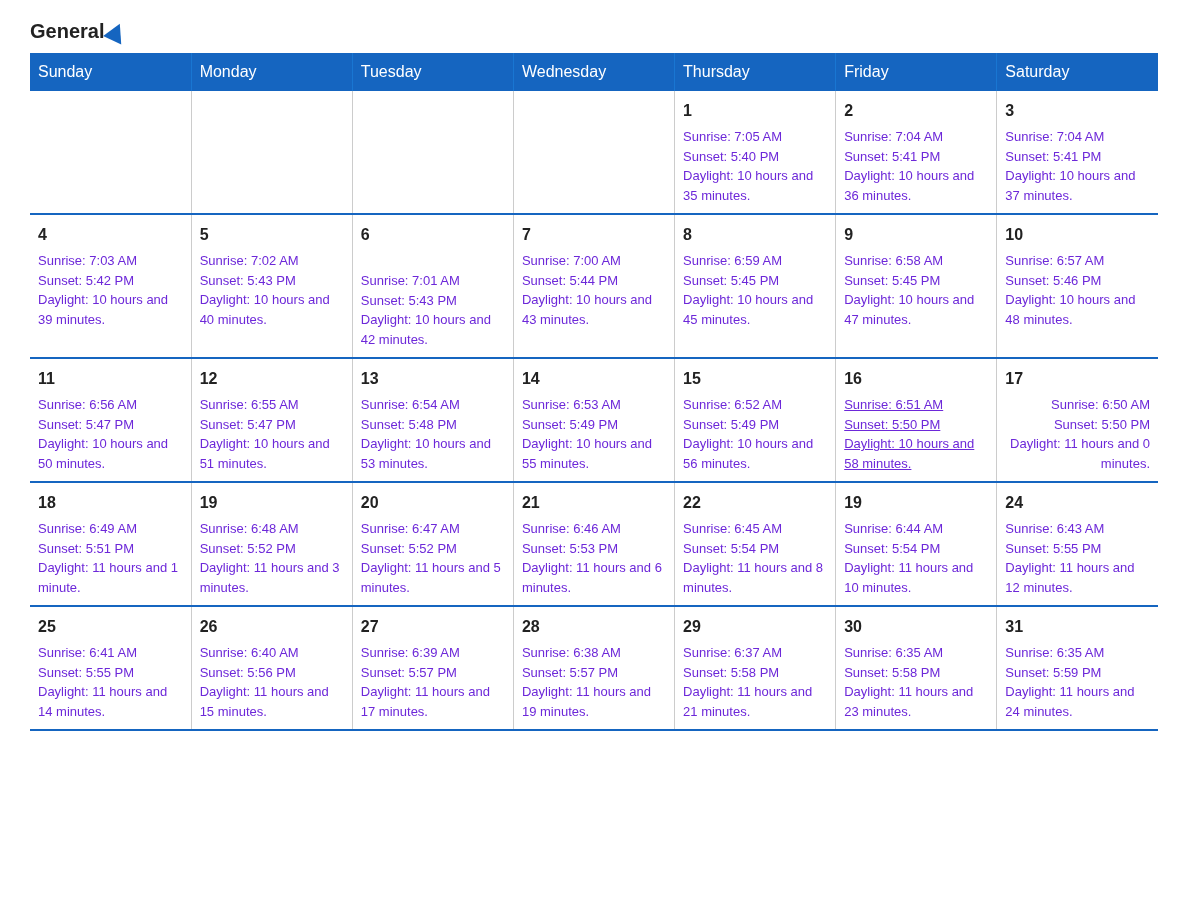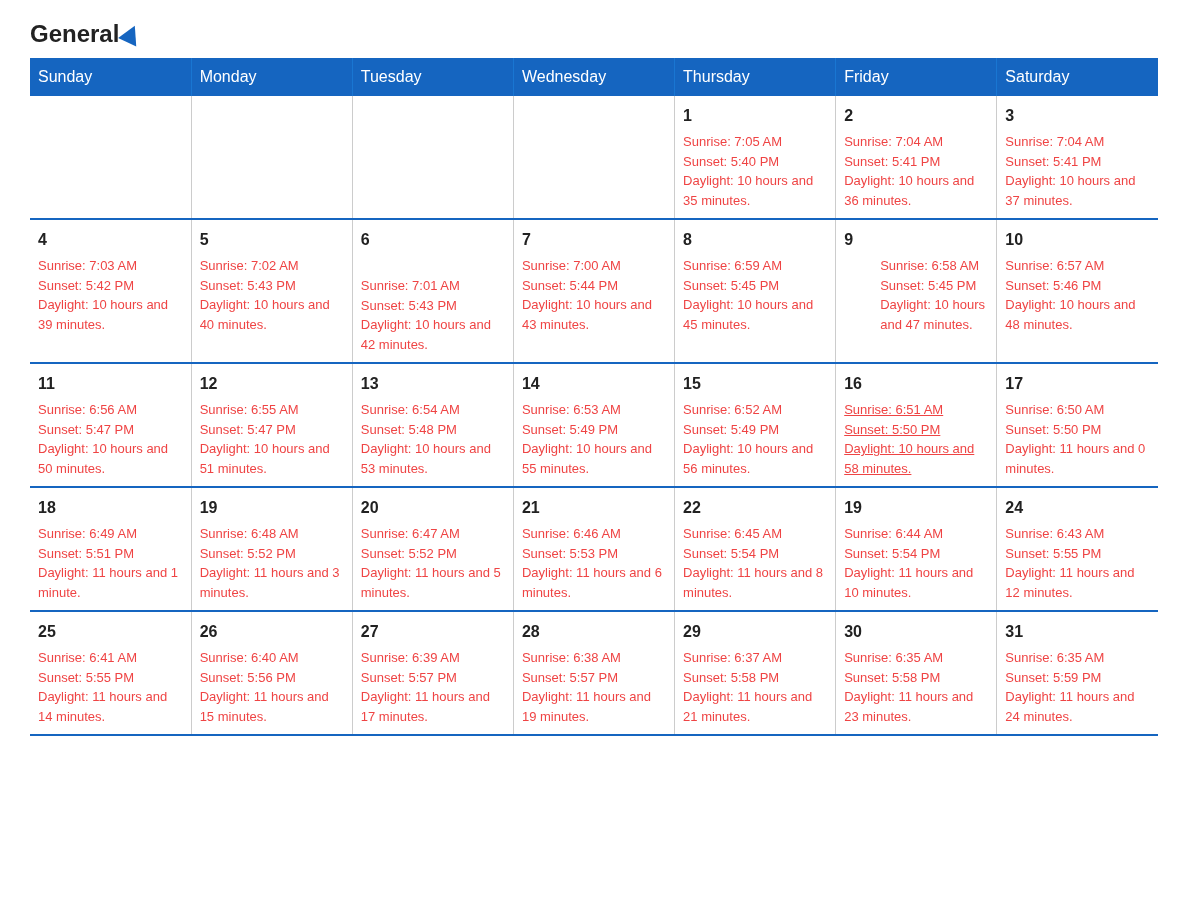--- a/index.html
+++ b/index.html
@@ -64,32 +64,32 @@
     }
     tbody td:last-child { border-right: none; }
     .day-num {
       font-size: 16px;
       font-weight: bold;
       display: block;
       margin-bottom: 4px;
     }
     .day-info {
       font-size: 13px;
-      color: #ef4444;
+      color: #6d28d9;
     }
     .empty-cell { background: #fff; }
   </style>
 </head>
 <body>
 
 <div class="header">
   <div class="logo">
 
     <div style="display:flex;align-items:center;">
-      <span style="font-size:24px;font-weight:bold;color:#222;">General</span>
+      <span style="font-size:20px;font-weight:bold;color:#222;">General</span>
       <span style="display:inline-block;width:0;height:0;border-left:10px solid transparent;border-right:10px solid transparent;border-bottom:18px solid #1565c0;transform:rotate(25deg);margin:0 2px;"></span>
     </div>
     <div style="font-size:28px;font-weight:bold;color:#1565c0;margin-top:-8px;"></div>
   </div>
   <div class="title-section">
     <div class="month-title"></div>
     <div class="location"></div>
   </div>
 </div>
 
@@ -156,21 +156,21 @@
 Daylight: 10 hours and 43 minutes.</div>
         </td>
         <td>
           <span class="day-num">8</span>
           <div class="day-info" style="white-space: pre-line;">Sunrise: 6:59 AM
 Sunset: 5:45 PM
 Daylight: 10 hours and 45 minutes.</div>
         </td>
         <td>
           <span class="day-num">9</span>
-          <div class="day-info" style="white-space: pre-line; margin-left: 36px;">Sunrise: 6:58 AM
+          <div class="day-info" style="white-space: pre-line;">Sunrise: 6:58 AM
 Sunset: 5:45 PM
 Daylight: 10 hours and 47 minutes.</div>
         </td>
         <td>
           <span class="day-num">10</span>
           <div class="day-info" style="white-space: pre-line;">Sunrise: 6:57 AM
 Sunset: 5:46 PM
 Daylight: 10 hours and 48 minutes.</div>
         </td>
       </tr>
@@ -206,21 +206,21 @@
 Daylight: 10 hours and 56 minutes.</div>
         </td>
         <td>
           <span class="day-num">16</span>
           <div class="day-info" style="white-space: pre-line; text-decoration: underline;">Sunrise: 6:51 AM
 Sunset: 5:50 PM
 Daylight: 10 hours and 58 minutes.</div>
         </td>
         <td>
           <span class="day-num">17</span>
-          <div class="day-info" style="white-space: pre-line;">Sunrise: 6:50 AM
+          <div class="day-info" style="white-space: pre-line; text-align: right;">Sunrise: 6:50 AM
 Sunset: 5:50 PM
 Daylight: 11 hours and 0 minutes.</div>
         </td>
       </tr>
       <tr>
         <td>
           <span class="day-num">18</span>
           <div class="day-info" style="white-space: pre-line;">Sunrise: 6:49 AM
 Sunset: 5:51 PM
 Daylight: 11 hours and 1 minute.</div>

